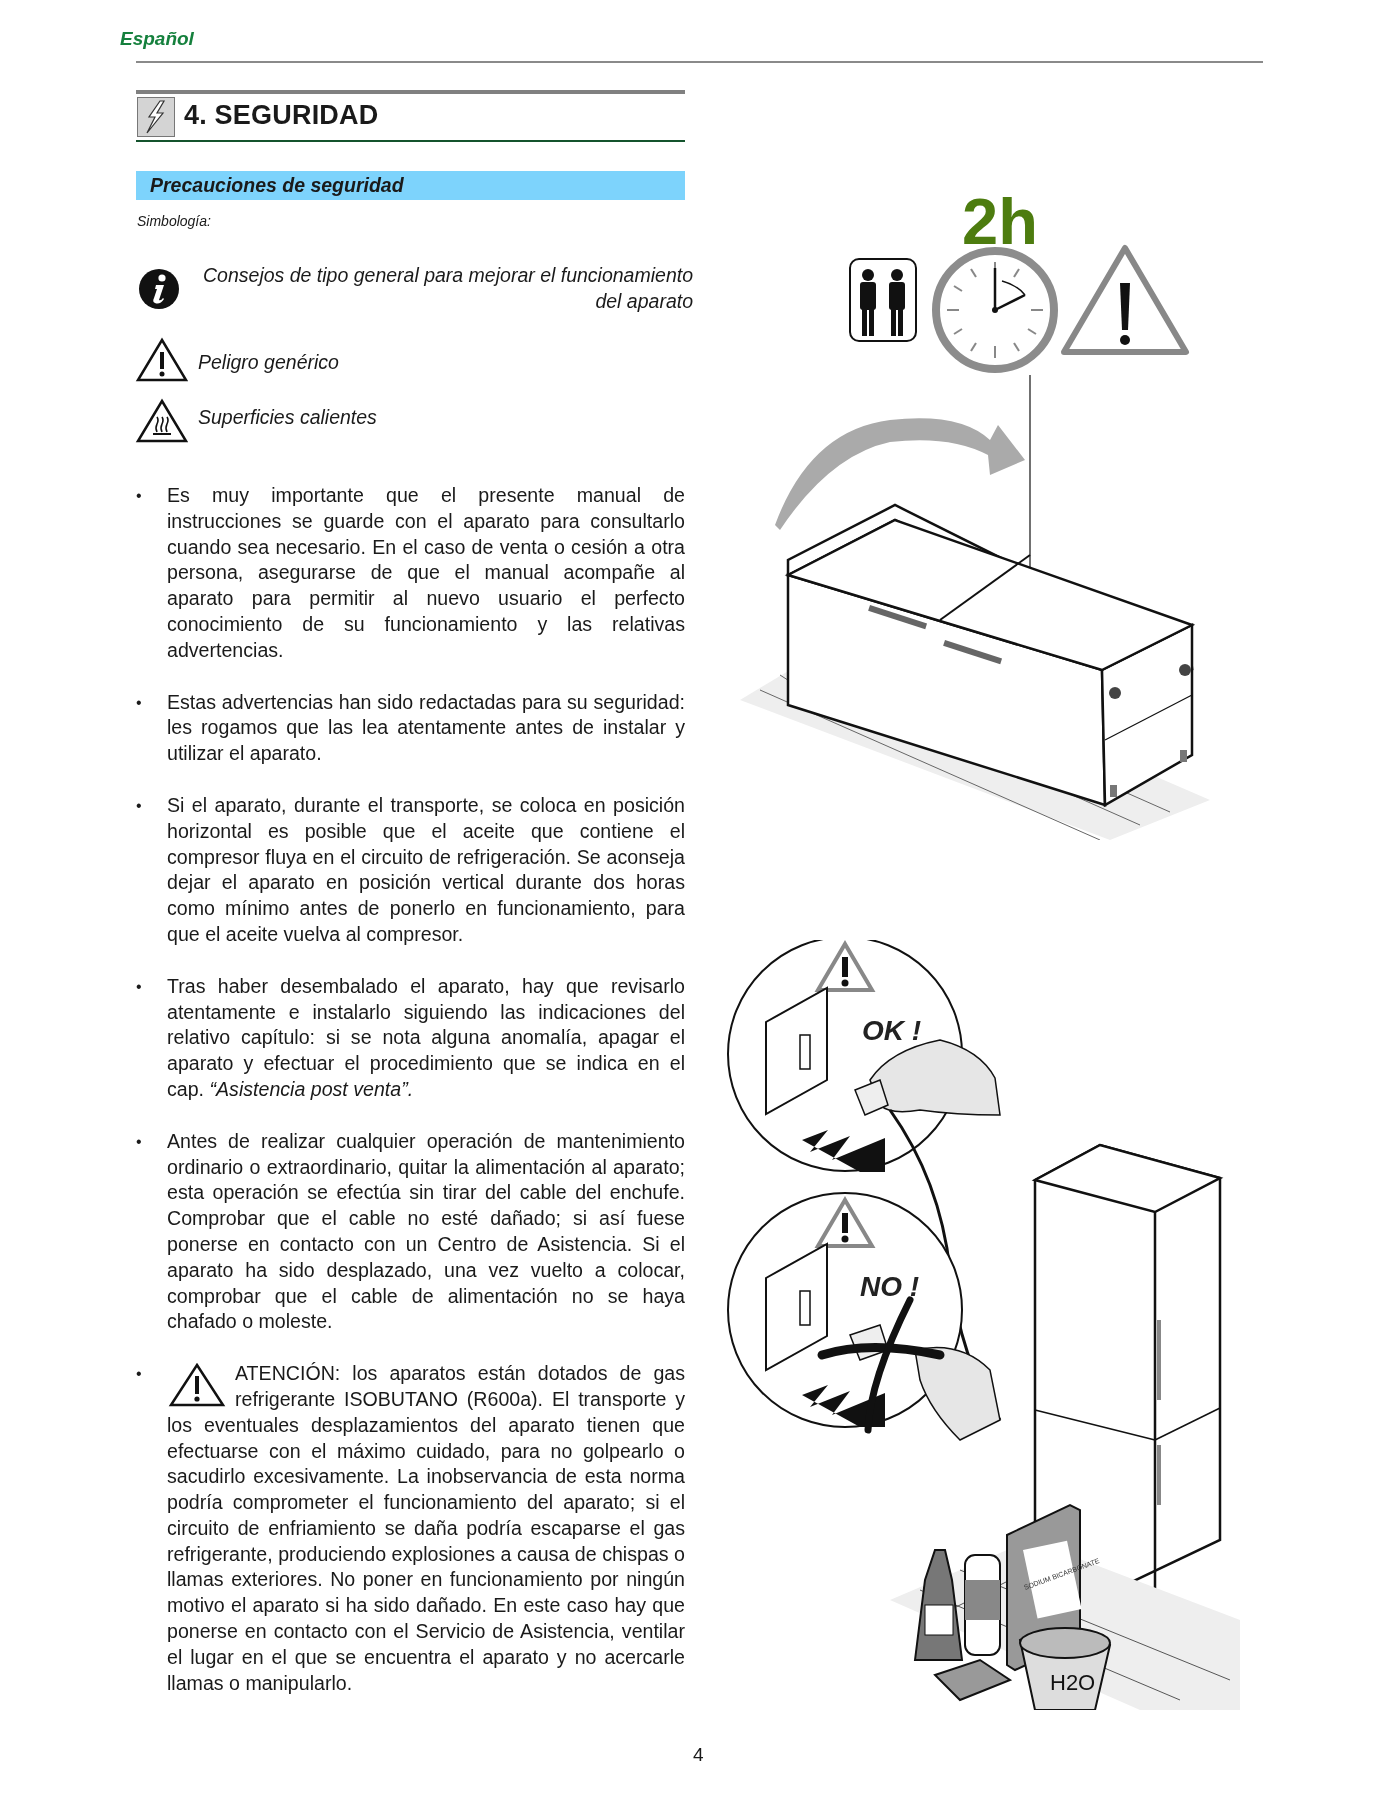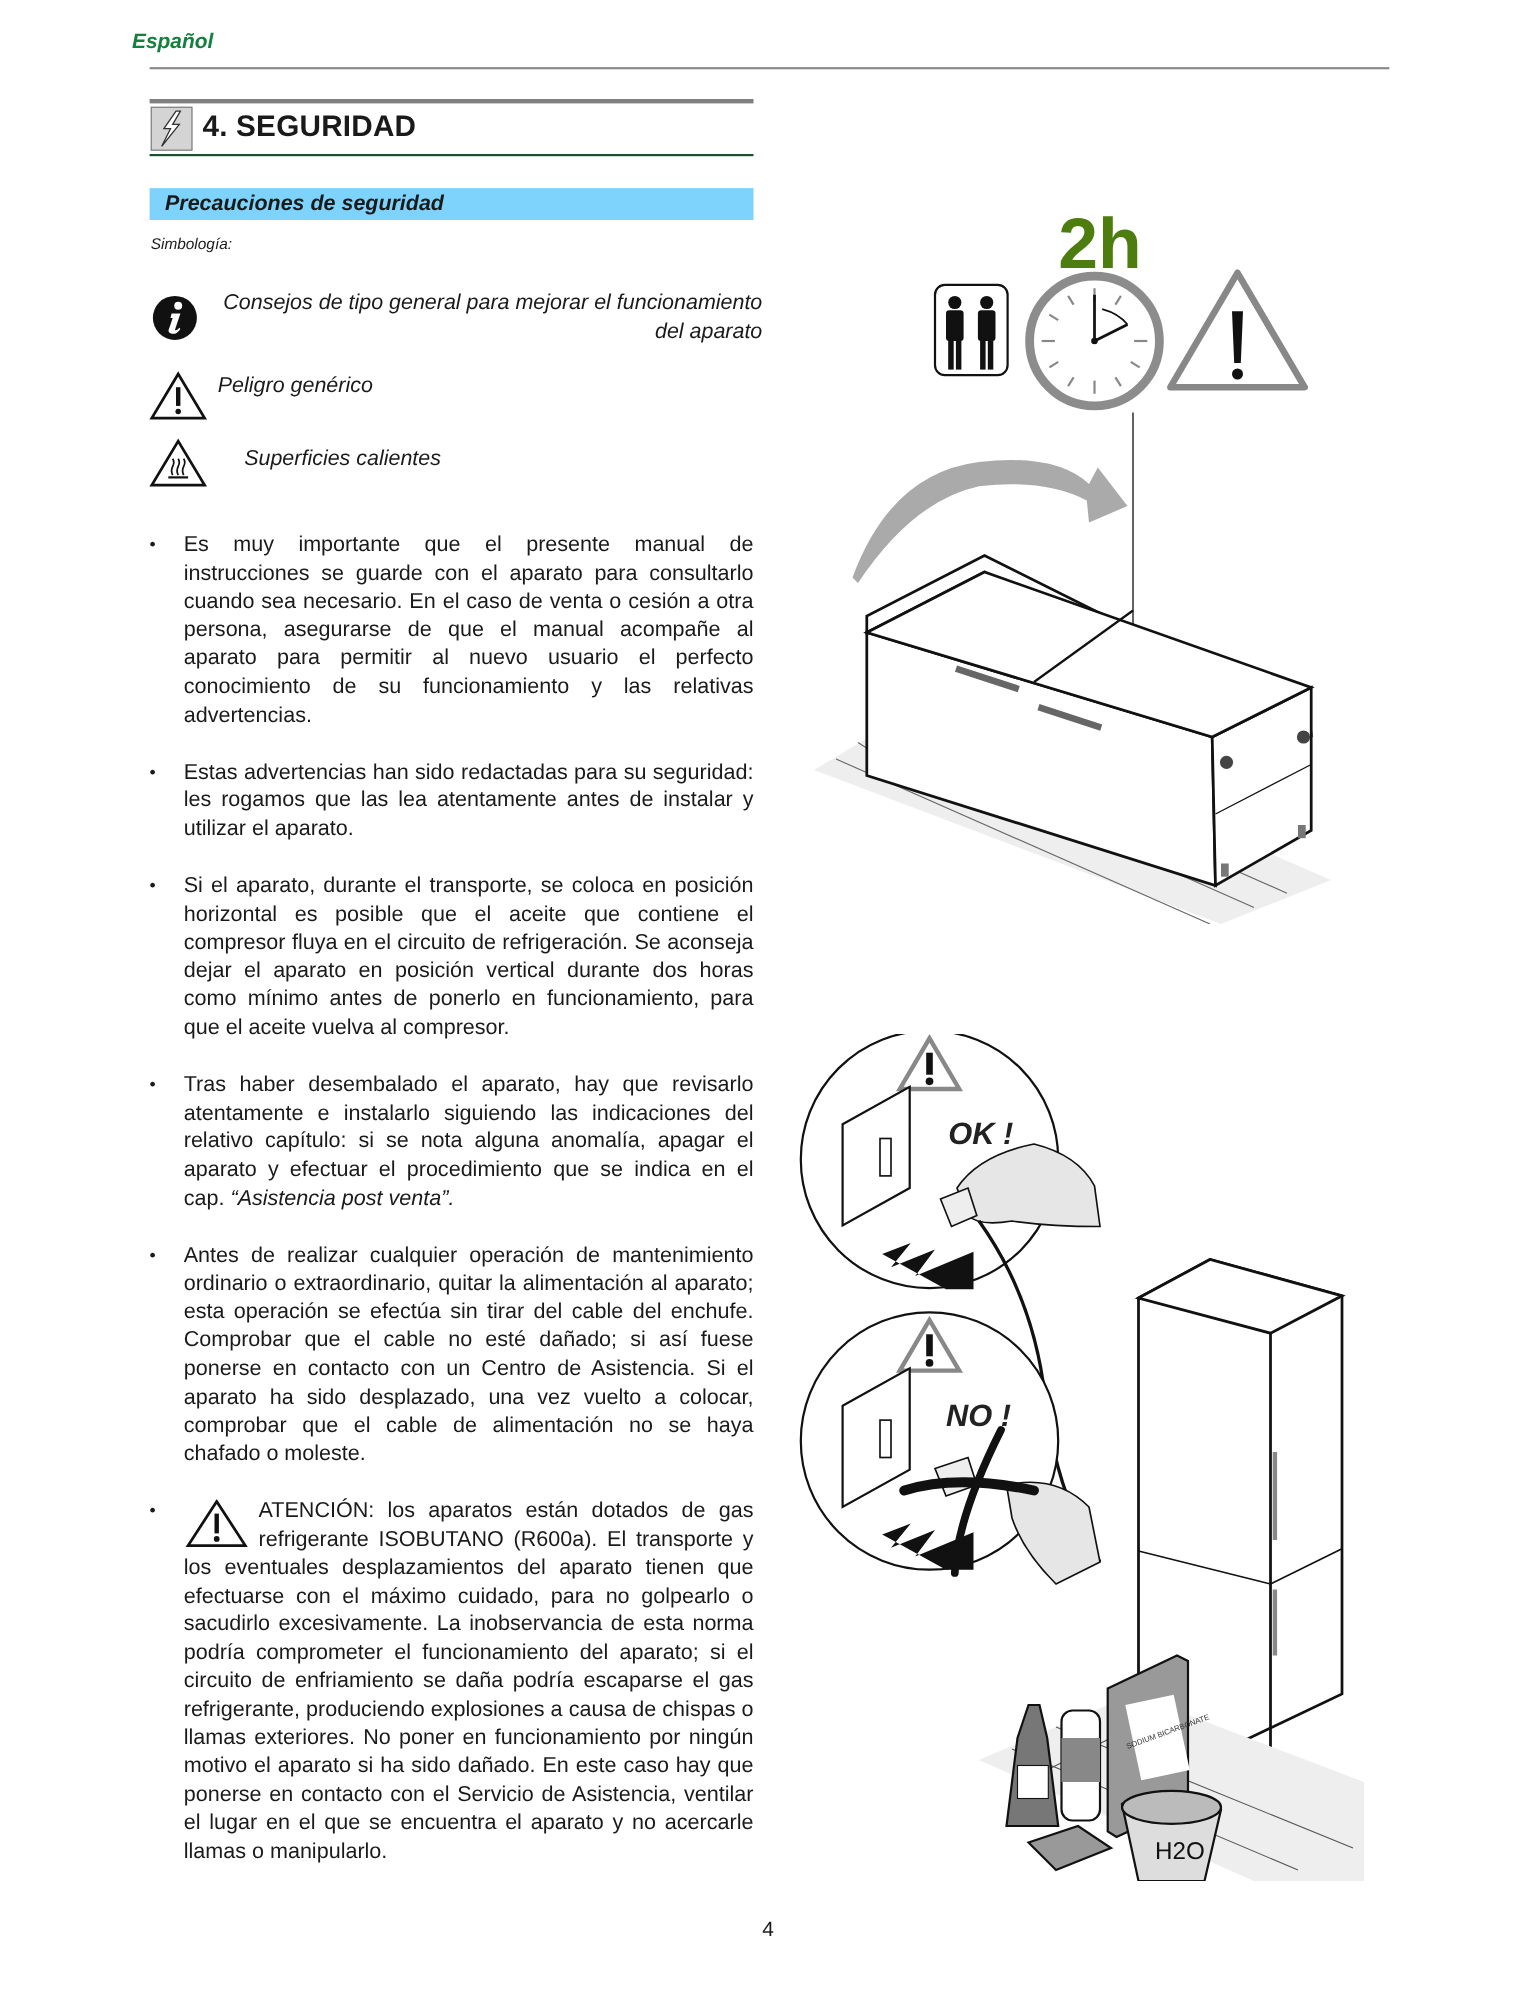--- a/index.html
+++ b/index.html
@@ -53,24 +53,24 @@
   </svg>
   <div class="txt" style="width:500px;text-align:right;">Consejos de tipo general para mejorar el funcionamiento del aparato</div>
 </div>
 
 <div class="sym-row" style="top:337px;">
   <svg width="54" height="46" viewBox="0 0 54 46" style="margin-right:9px;">
     <path d="M27 3 L51 43 L3 43 Z" fill="#fff" stroke="#111" stroke-width="2.5" stroke-linejoin="miter"></path>
     <rect x="25" y="15" width="4" height="17" fill="#111"></rect>
       <circle cx="27" cy="37" r="2.5" fill="#111"></circle>
   </svg>
-  <div class="txt" style="margin-top:0;">Peligro genérico</div>
-</div>
-
-<div class="sym-row" style="top:398px;gap:24px;">
+  <div class="txt" style="margin-top:12px;">Peligro genérico</div>
+</div>
+
+<div class="sym-row" style="top:398px;">
   <svg width="54" height="46" viewBox="0 0 54 46" style="margin-right:9px;">
     <path d="M27 3 L51 43 L3 43 Z" fill="#fff" stroke="#111" stroke-width="2.5"></path>
     <path d="M22 34 Q20 30 22 26 Q24 22 22 19 M27 34 Q25 30 27 26 Q29 22 27 19 M32 34 Q30 30 32 26 Q34 22 32 19" fill="none" stroke="#111" stroke-width="1.6"></path>
     <rect x="18" y="35" width="18" height="2" fill="#111"></rect>
   </svg>
   <div class="txt" style="margin-top:6px;">Superficies calientes</div>
 </div>
 
 <div class="bullets">
   <div class="bullet"><span>Es muy importante que el presente manual de instrucciones se guarde con el aparato para consultarlo cuando sea necesario. En el caso de venta o cesión a otra persona, asegurarse de que el manual acompañe al aparato para permitir al nuevo usuario el perfecto conocimiento de su funcionamiento y las relativas advertencias.</span></div>

